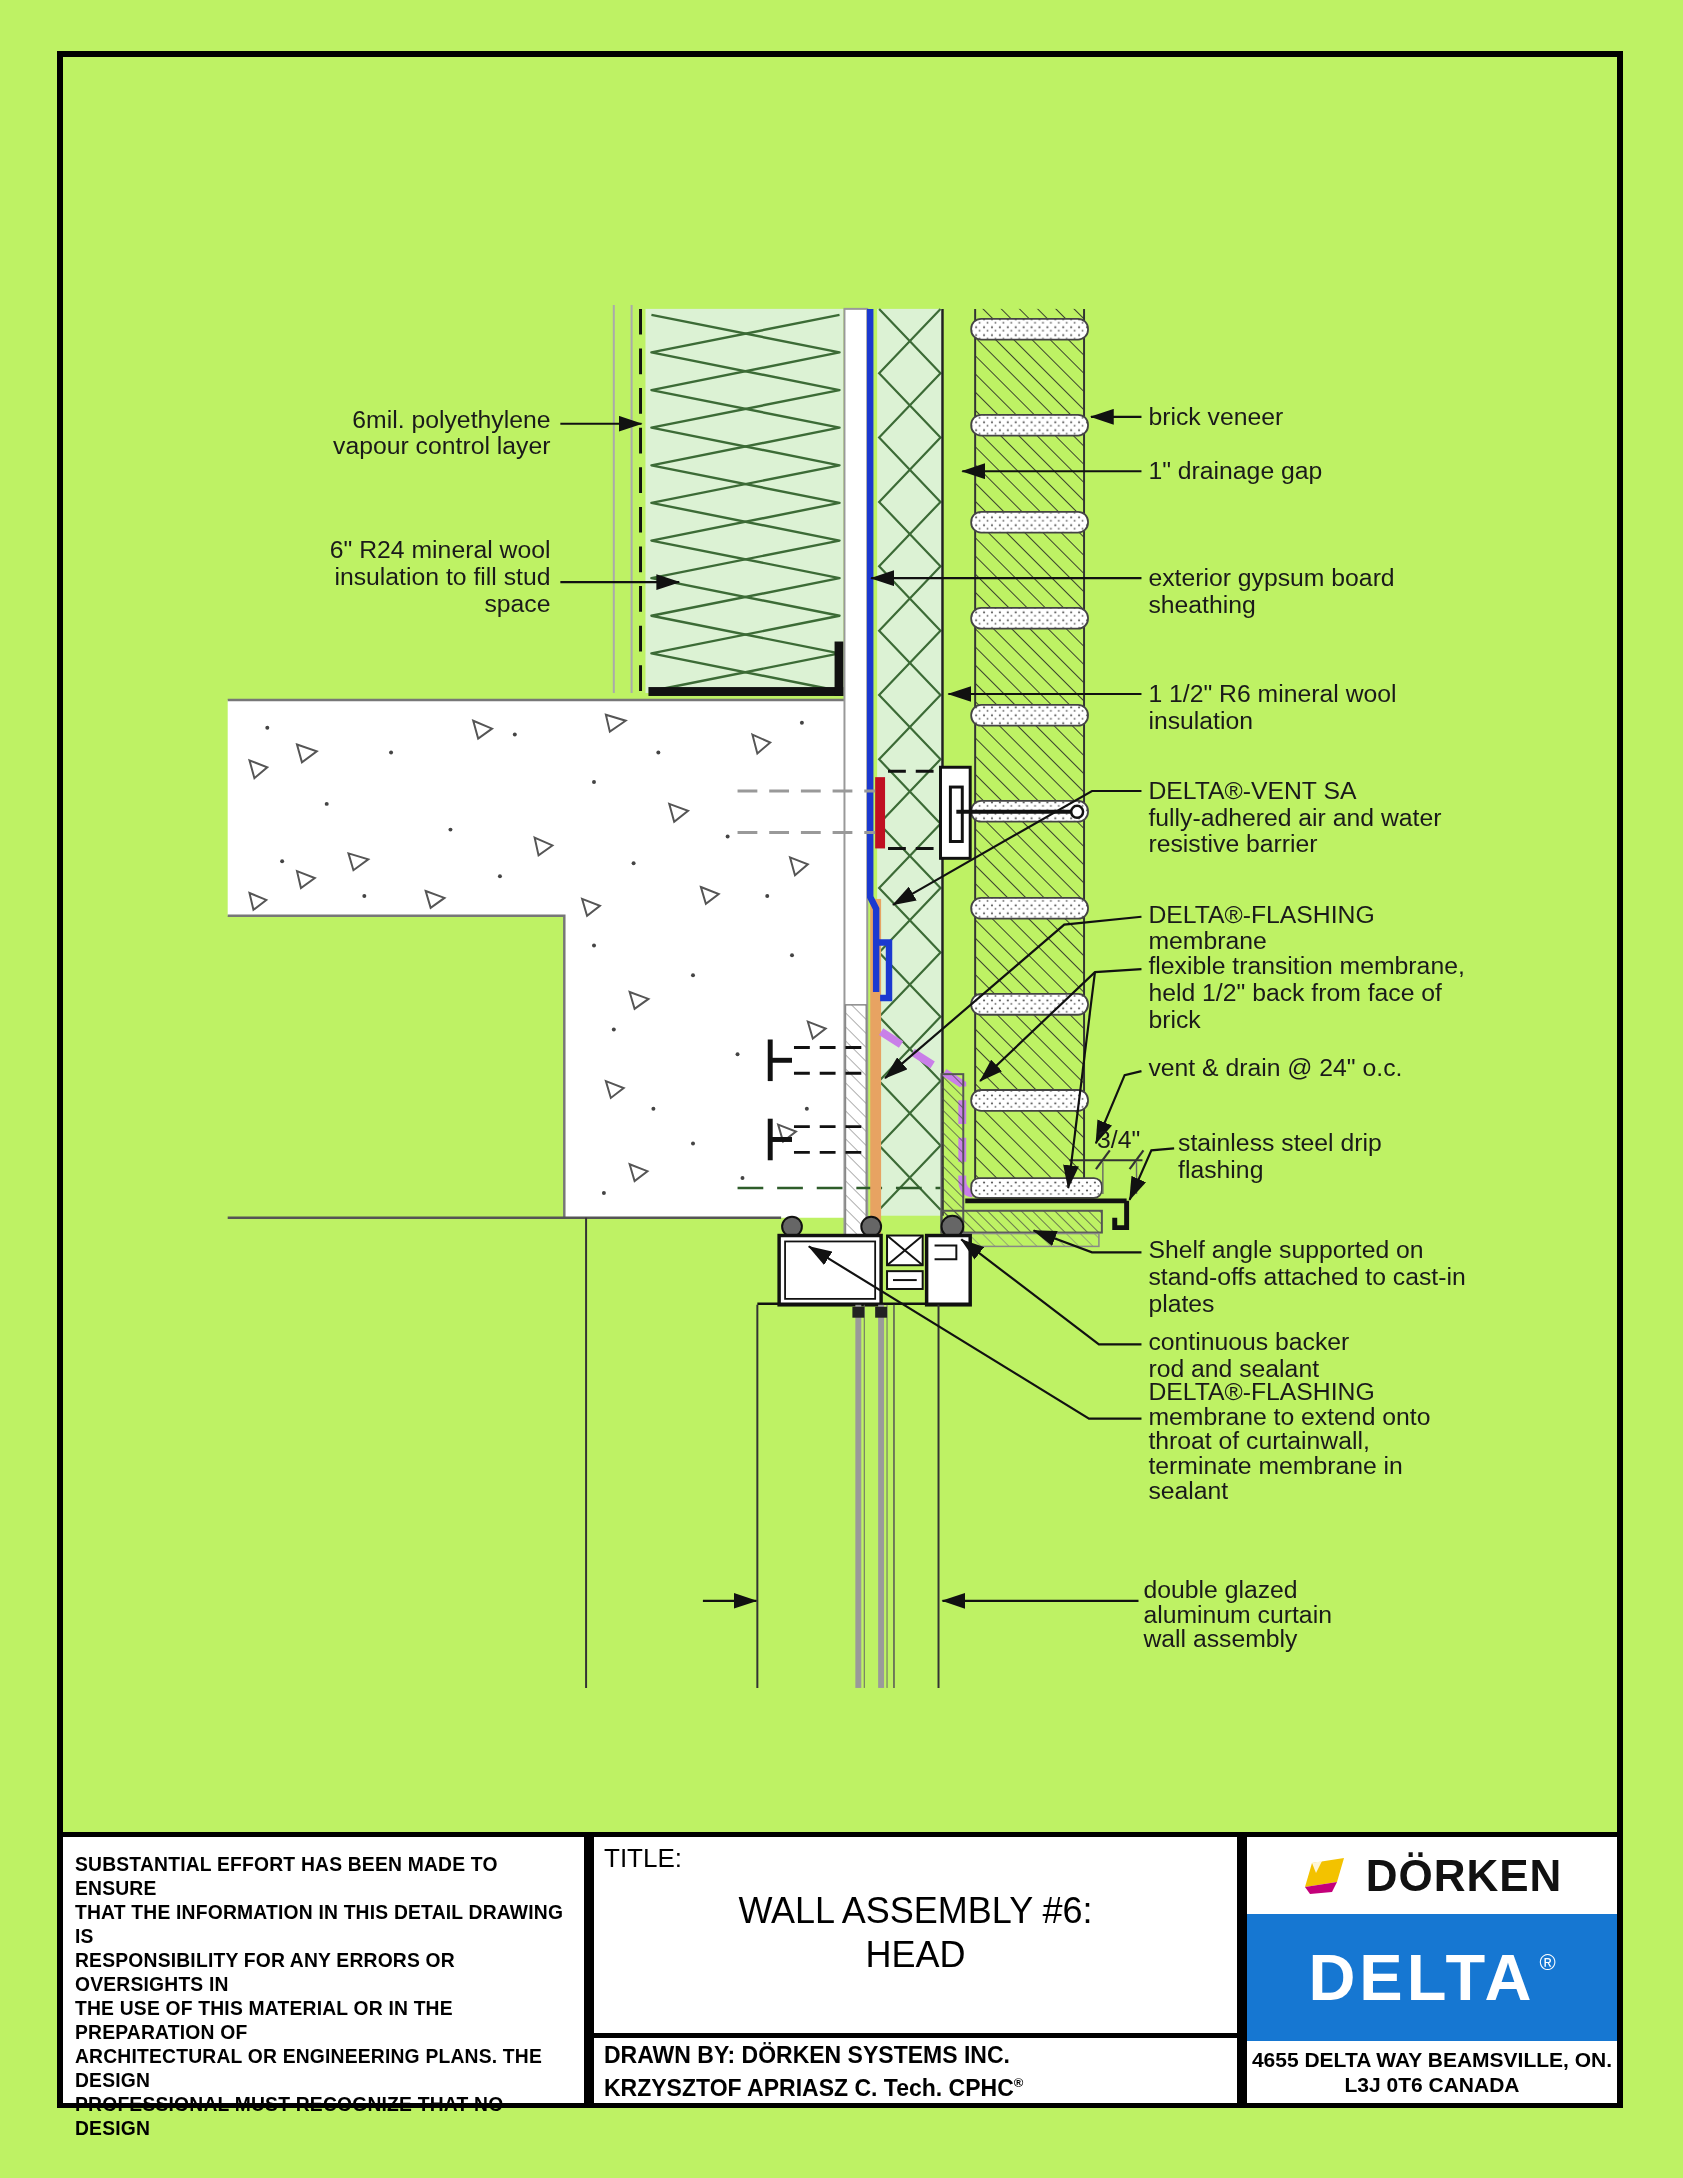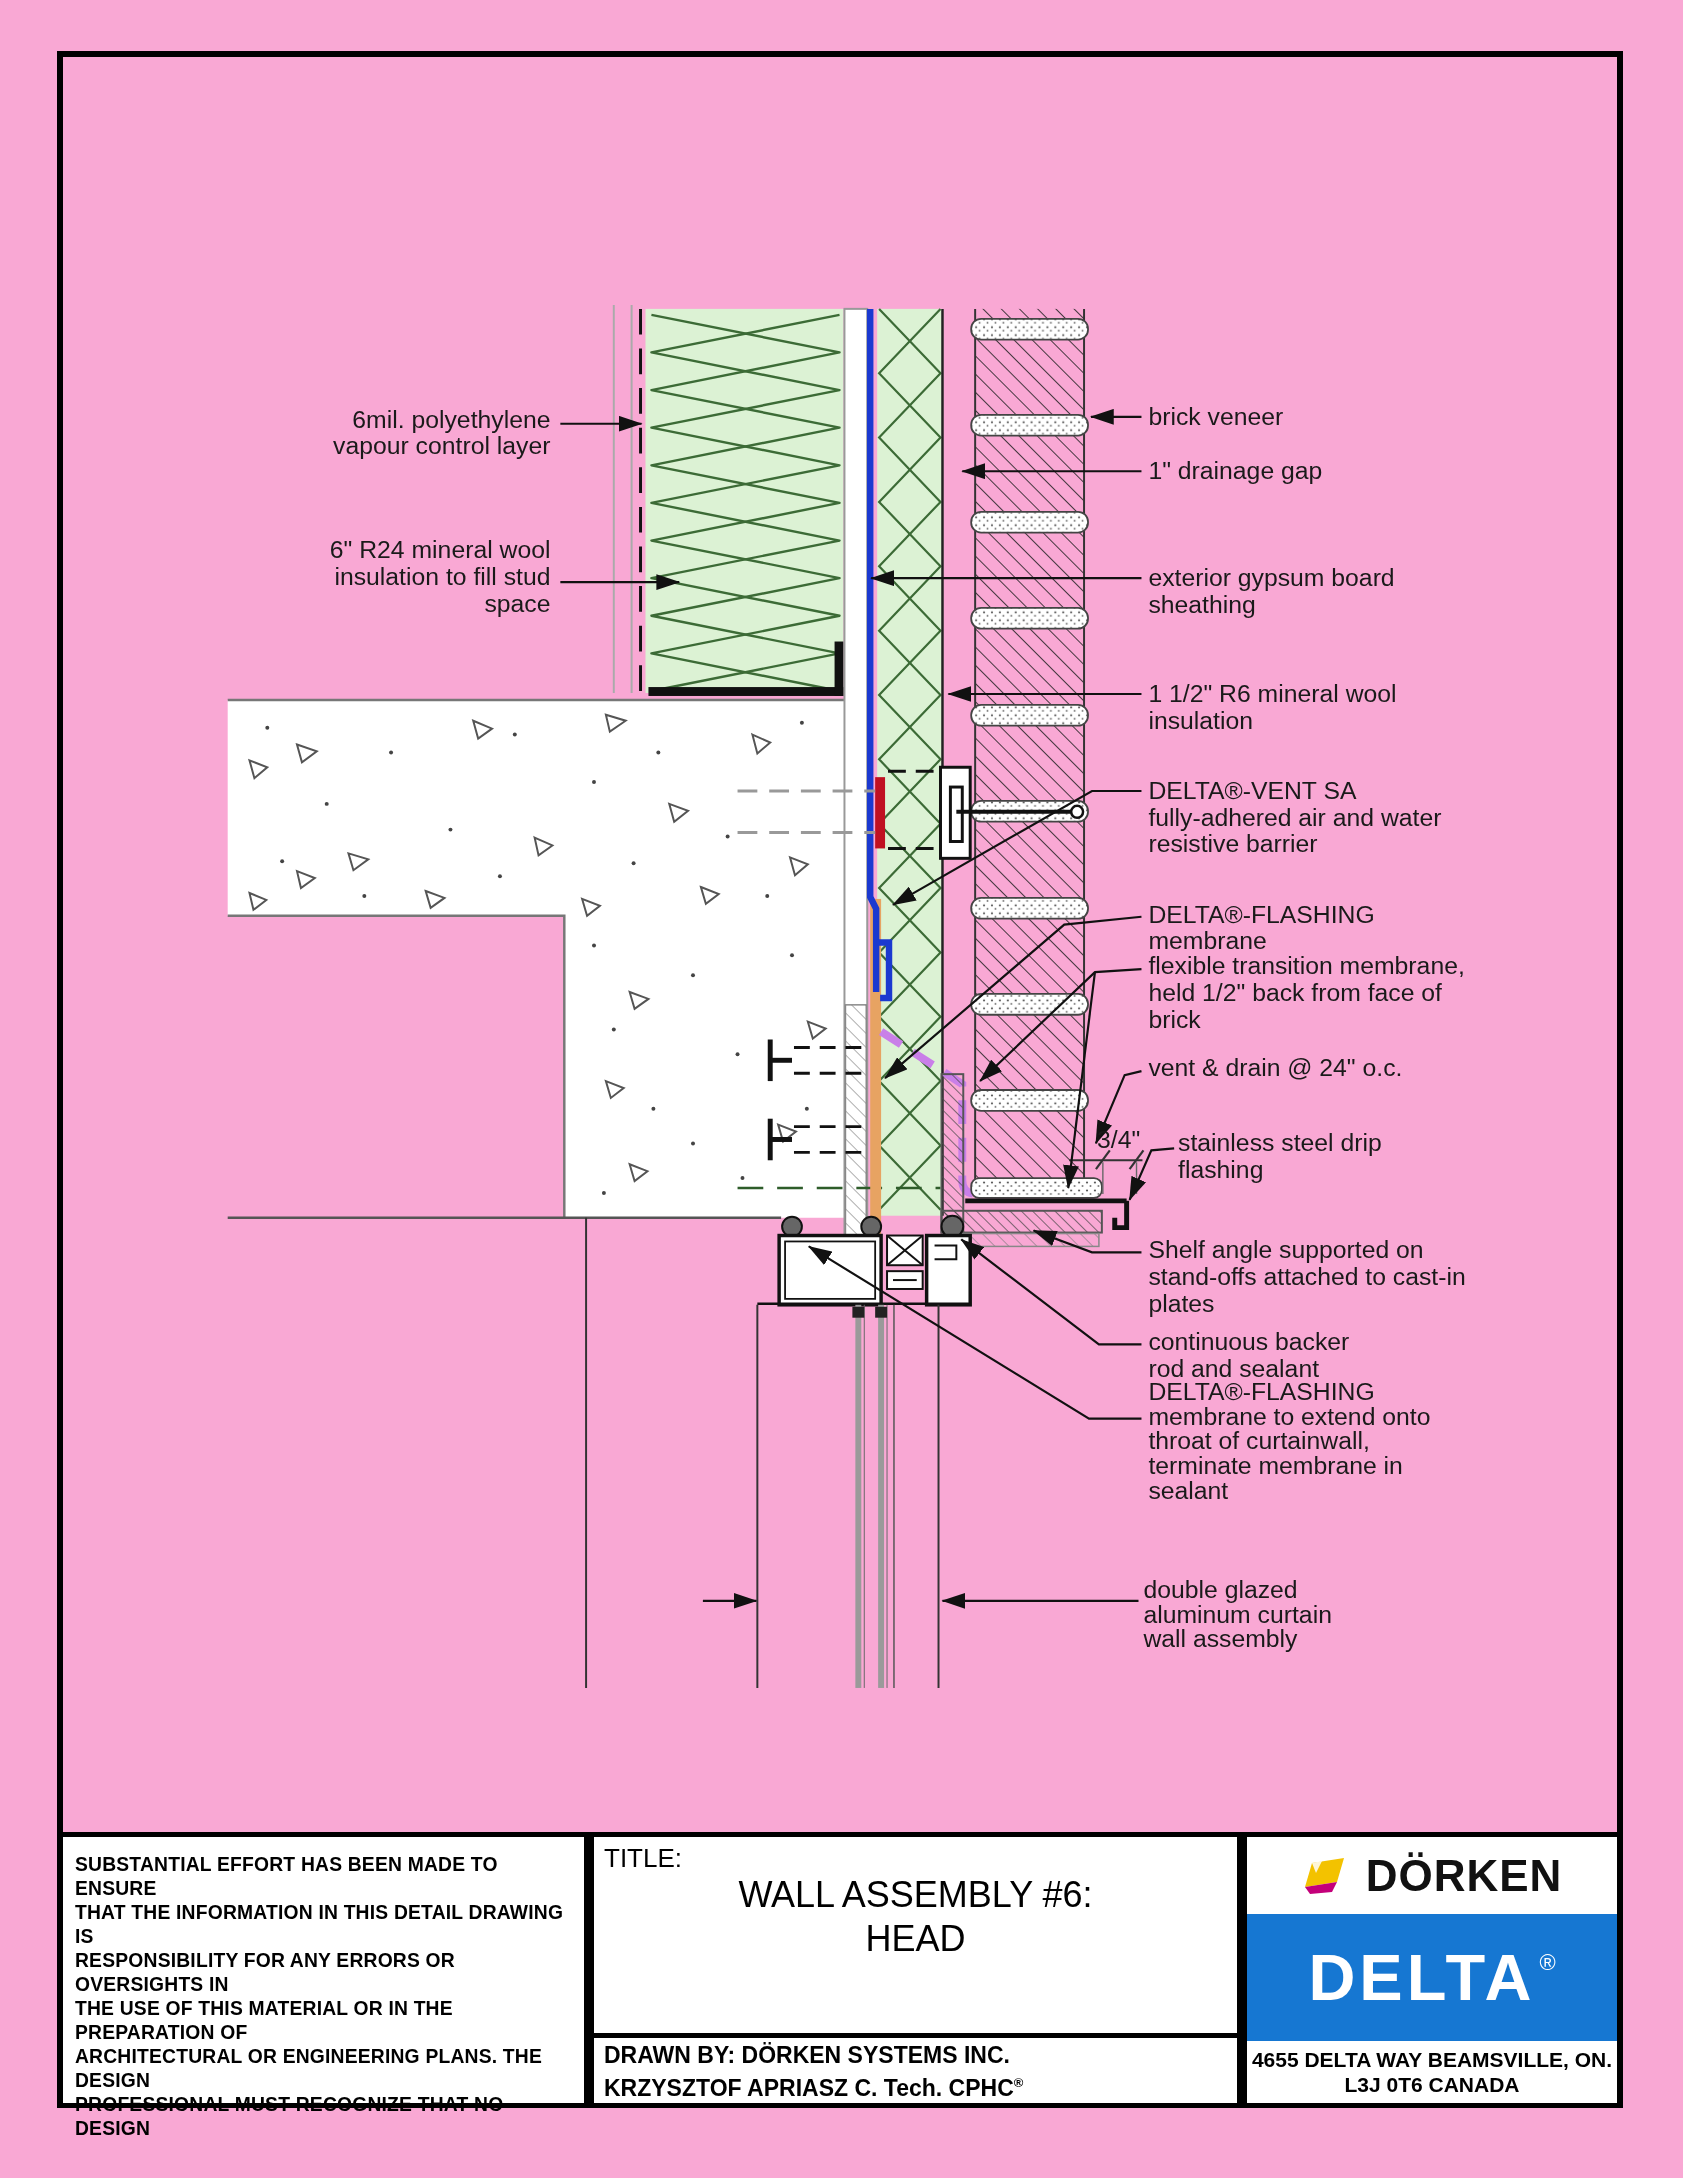--- a/index.html
+++ b/index.html
@@ -1,27 +1,27 @@
 <!DOCTYPE html>
 <html><head>
 <meta charset="utf-8">
 <style>
   html,body{margin:0;padding:0;background:#fff;}
-  .canvas{position:relative;width:1683px;height:2178px;background:#f9a8d4;overflow:hidden;
+  .canvas{position:relative;width:1683px;height:2178px;background:#bef264;overflow:hidden;
           font-family:"Liberation Sans",sans-serif;}
   .canvas > svg{position:absolute;left:0;top:0;z-index:1;}
   .frame{position:absolute;left:57px;top:51px;width:1566px;height:2057px;
          border:6px solid #000;box-sizing:border-box;z-index:2;pointer-events:none;}
   .tb{position:absolute;box-sizing:border-box;background:#fff;z-index:3;}
   .tb-left{left:63px;top:1832px;width:526px;height:271px;border:5px solid #000;border-left:0;border-bottom:0;
            padding:16px 10px 0 12px;}
   .tb-left .disc{font-size:19.3px;font-weight:bold;line-height:24px;color:#000;letter-spacing:0.2px;}
   .tb-mid{left:589px;top:1832px;width:653px;height:271px;border:5px solid #000;border-bottom:0;}
   .title-label{position:absolute;left:10px;top:6px;font-size:26px;color:#000;}
-  .title-lines{margin-top:36px;text-align:center;font-size:36px;line-height:44px;color:#000;}
+  .title-lines{margin-top:52px;text-align:center;font-size:36px;line-height:44px;color:#000;}
   .drawn-by{position:absolute;left:0;right:0;bottom:0;height:61px;border-top:5px solid #000;
             padding:4px 0 0 10px;font-size:23px;font-weight:bold;line-height:27px;color:#000;}
   .drawn-by sup{font-size:13px;}
   .tb-right{left:1242px;top:1832px;width:375px;height:271px;border:5px solid #000;border-left:5px solid #000;
             border-right:0;border-bottom:0;display:flex;flex-direction:column;}
   .logo-row{height:77px;display:flex;align-items:center;justify-content:center;gap:18px;background:#fff;}
   .dorken-word{font-size:44px;font-weight:800;letter-spacing:1px;color:#111;}
   .delta-band{height:127px;background:#1677d2;display:flex;align-items:center;justify-content:center;color:#fff;}
   .delta-word{font-size:65px;font-weight:800;letter-spacing:4px;}
   .delta-band sup{font-size:22px;margin-left:4px;margin-bottom:30px;}

